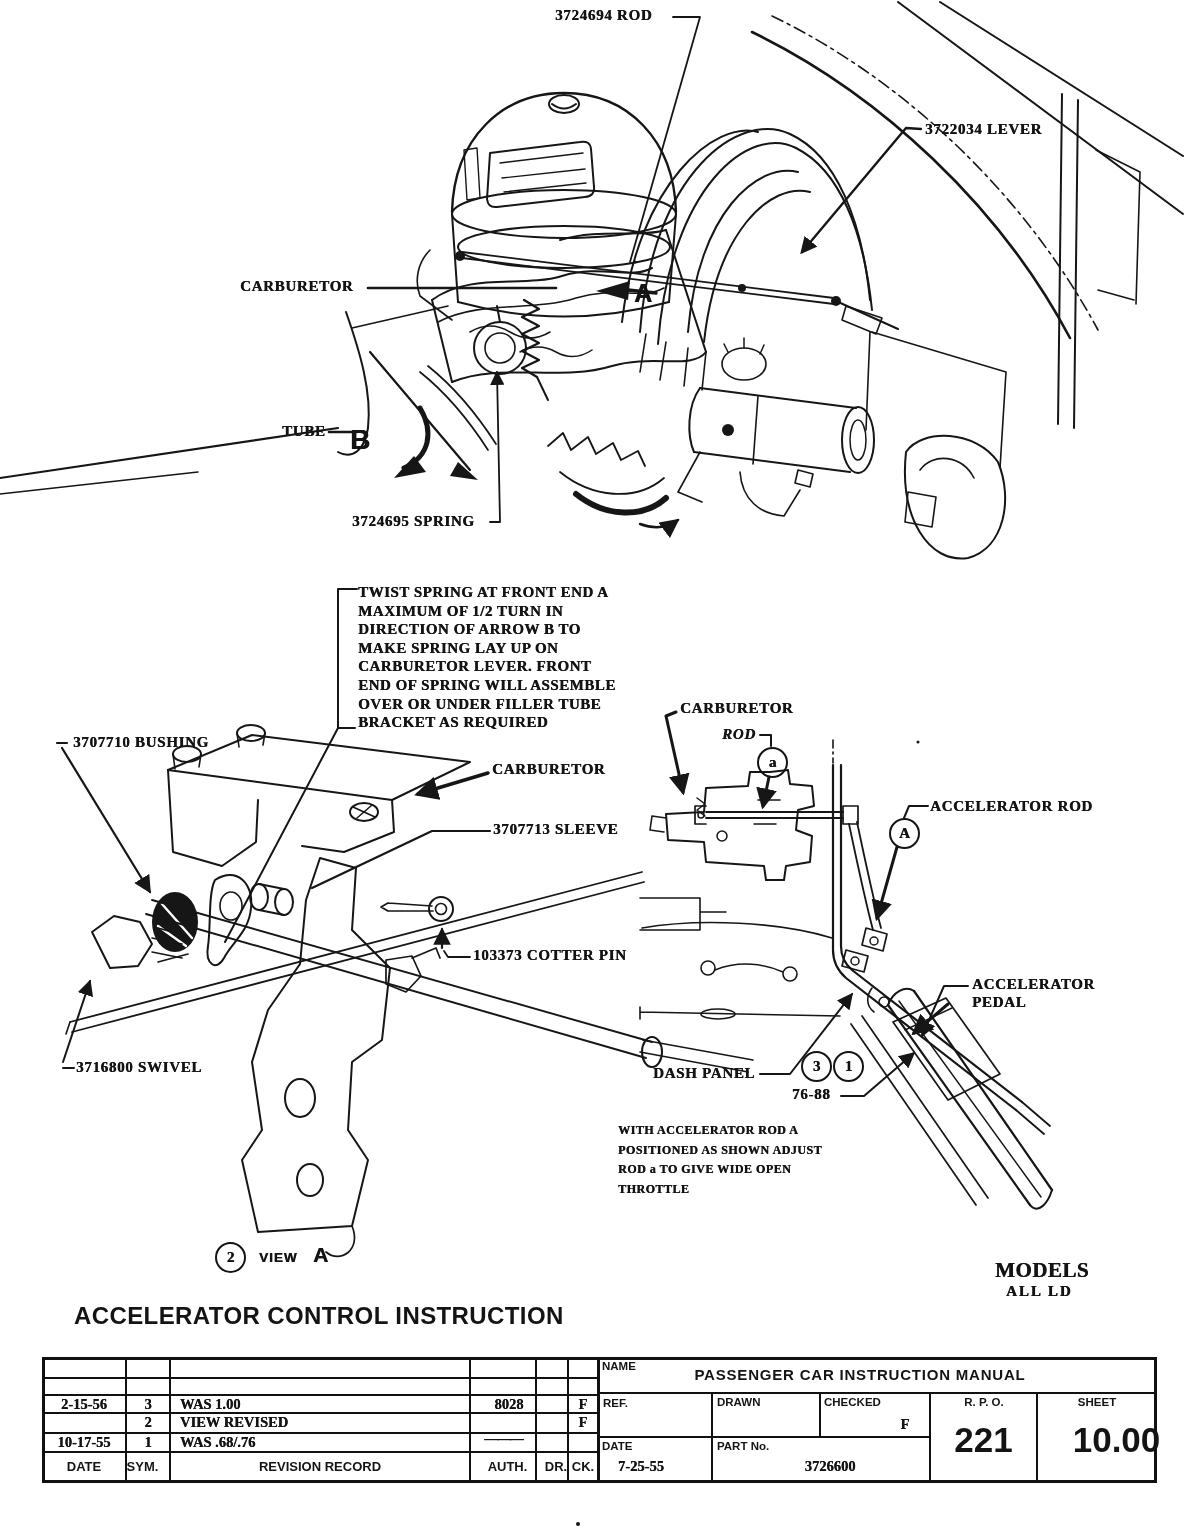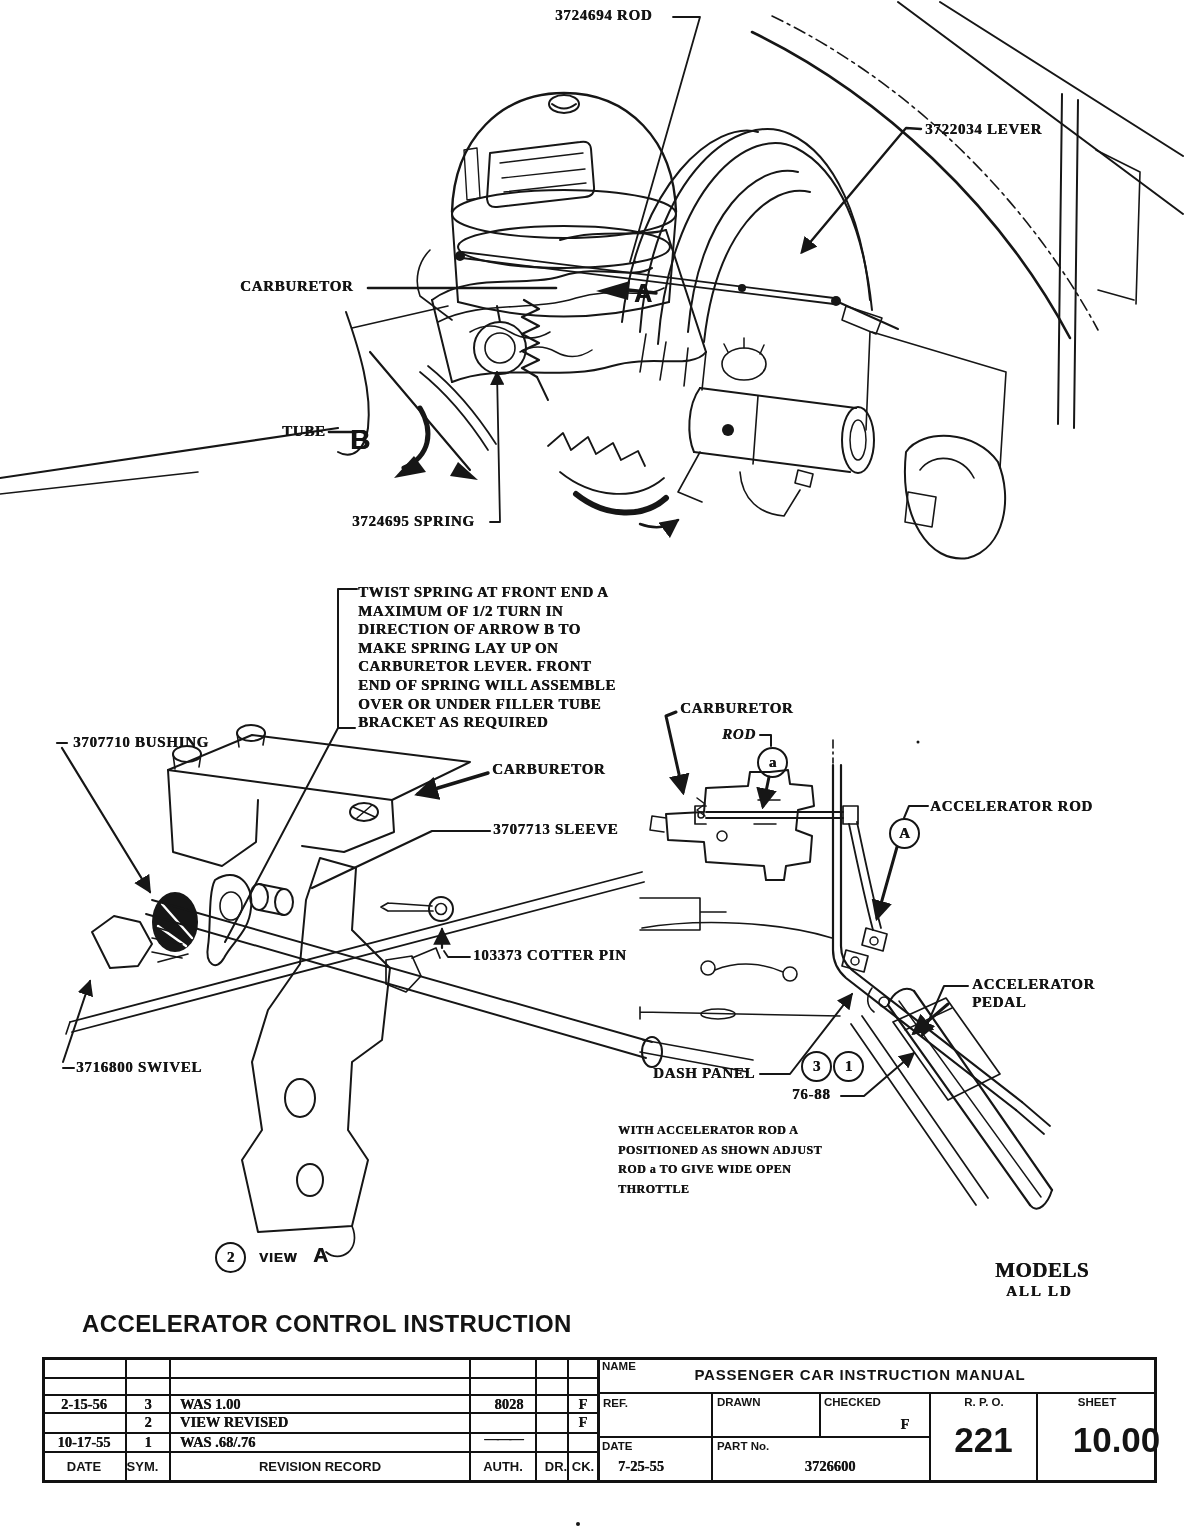--- a/index.html
+++ b/index.html
@@ -304,41 +304,41 @@
 
 <div class="cmark" style="left:215px;top:1242px;">
       <span>2</span>
     </div>
 <span class="lbl sans" style="left:259px;top:1250px;font-size:13.5px;letter-spacing:1px;">VIEW</span>
 <span class="lbl sans" style="left:313px;top:1243px;font-size:21px;letter-spacing:0;">A</span>
 
 <span class="lbl sans" style="left:995px;top:1258px;font-size:21px;letter-spacing:.5px;font-family:Liberation Serif, serif;">MODELS</span>
 <span class="lbl" style="left:1006px;top:1283px;letter-spacing:2px;">ALL LD</span>
 
-<h1 class="pagetitle" style="margin:8px;">ACCELERATOR CONTROL INSTRUCTION</h1>
+<h1 class="pagetitle" style="margin:0;">ACCELERATOR CONTROL INSTRUCTION</h1>
 
 <span class="tb-val tc" style="left:42px;top:1396px;width:84px;">2-15-56</span>
 <span class="tb-val tc" style="left:126px;top:1396px;width:44px;">3</span>
 <span class="tb-val" style="left:180px;top:1396px;">WAS 1.00</span>
 <span class="tb-val tc" style="left:470px;top:1396px;width:78px;">8028</span>
 <span class="tb-val tc" style="left:568px;top:1396px;width:30px;">F</span>
 
 <span class="tb-val tc" style="left:126px;top:1414px;width:44px;">2</span>
 <span class="tb-val" style="left:180px;top:1414px;">VIEW REVISED</span>
 <span class="tb-val tc" style="left:568px;top:1414px;width:30px;">F</span>
 
 <span class="tb-val tc" style="left:42px;top:1434px;width:84px;">10-17-55</span>
 <span class="tb-val tc" style="left:126px;top:1434px;width:44px;">1</span>
 <span class="tb-val" style="left:180px;top:1434px;">WAS .68/.76</span>
 <span class="tb-val tc" style="left:470px;top:1430px;width:66px;letter-spacing:-2px;">———</span>
 
 <span class="tb-hdr" style="left:42px;top:1459px;width:84px;">DATE</span>
 <span class="tb-hdr" style="left:126px;top:1459px;width:33px;">SYM.</span>
 <span class="tb-hdr" style="left:170px;top:1459px;width:300px;">REVISION RECORD</span>
-<span class="tb-hdr" style="left:470px;top:1459px;width:66px;">AUTH.</span>
+<span class="tb-hdr" style="left:470px;top:1459px;width:75px;">AUTH.</span>
 <span class="tb-hdr" style="left:536px;top:1459px;width:40px;">DR.</span>
 <span class="tb-hdr" style="left:568px;top:1459px;width:30px;">CK.</span>
 
 <span class="tb-lab" style="left:602px;top:1360px;">NAME</span>
 <span class="tb-hdr" style="left:640px;top:1366px;width:440px;font-size:15px;letter-spacing:.8px;">PASSENGER CAR INSTRUCTION MANUAL</span>
 
 <span class="tb-lab" style="left:603px;top:1397px;">REF.</span>
 <span class="tb-lab" style="left:717px;top:1396px;">DRAWN</span>
 <span class="tb-lab" style="left:824px;top:1396px;">CHECKED</span>
 <span class="tb-val tc" style="left:890px;top:1416px;width:30px;">F</span>

